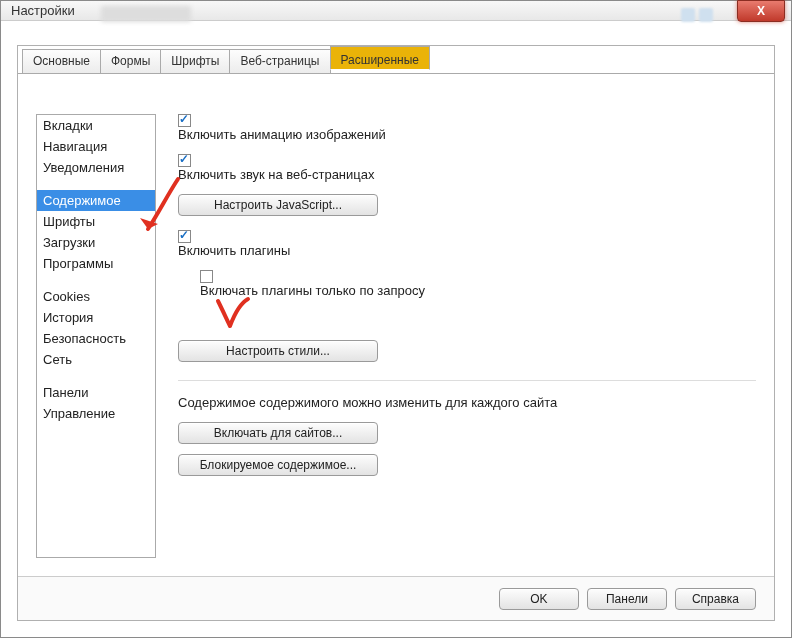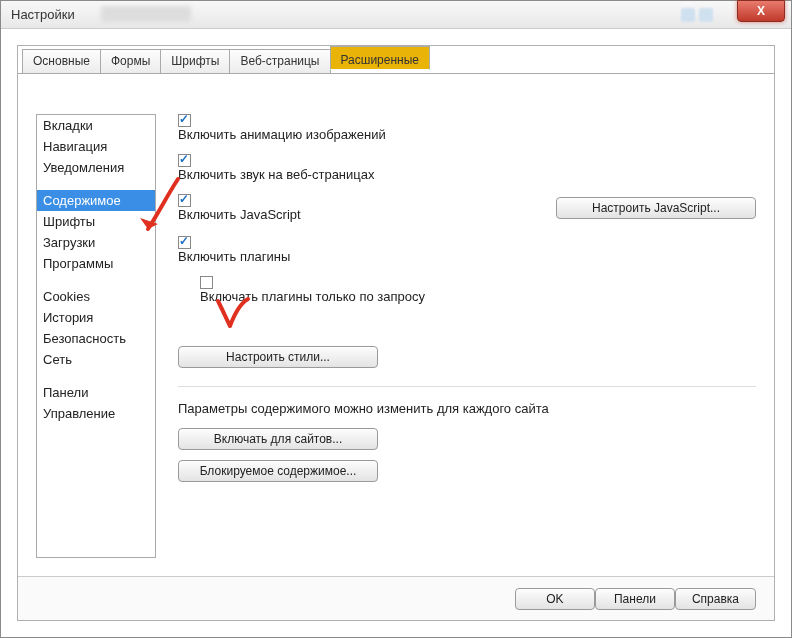--- a/index.html
+++ b/index.html
@@ -1,18 +1,18 @@
 <!DOCTYPE html>
 <html><head>
   <meta charset="utf-8">
   <style>
     * { box-sizing: border-box; margin: 0; padding: 0; font-family: "Segoe UI", Tahoma, sans-serif; font-size: 12px; }
     body { background: #e0e0e0; width: 792px; height: 638px; overflow: hidden; }
     .window { position: relative; width: 792px; height: 638px; background: #fff; border: 1px solid #8a8a8a; }
-    .titlebar { height: 28px; background: linear-gradient(#f8f8f8, #e8e8e8); border-bottom: 1px solid #ccc; display: flex; align-items: center; padding-left: 10px; position: relative; }
+    .titlebar { height: 20px; background: linear-gradient(#f8f8f8, #e8e8e8); border-bottom: 1px solid #ccc; display: flex; align-items: center; padding-left: 10px; position: relative; }
     .titlebar-title { color: #333; font-size: 13px; }
     .titlebar-blur { position: absolute; left: 100px; top: 5px; width: 90px; height: 16px; background: #ddd; filter: blur(2px); border-radius: 2px; }
     .close-btn { position: absolute; right: 6px; top: -1px; width: 48px; height: 22px; background: linear-gradient(#e97b6e, #c0392b); border: 1px solid #8b2d22; border-radius: 0 0 4px 4px; color: #fff; display: flex; align-items: center; justify-content: center; font-size: 13px; font-weight: bold; cursor: pointer; box-shadow: 0 0 4px rgba(200,60,40,0.6); }
     .titlebar-icons { position: absolute; right: 70px; top: 7px; width: 40px; height: 14px; display: flex; gap: 4px; }
     .tb-icon { width: 14px; height: 14px; background: #cfe0ef; border-radius: 2px; filter: blur(1px); }
 
     .content-outer { position: absolute; left: 16px; top: 44px; right: 16px; bottom: 16px; border: 1px solid #b0b0b0; background: #fff; }
 
     .tabs { position: absolute; left: 4px; top: -1px; display: flex; height: 24px; margin-top: 0; }
     .tab { border: 1px solid #aaa; border-bottom: none; padding: 4px 10px; background: linear-gradient(#fdfdfd,#ececec); margin-right: -1px; cursor: pointer; position: relative; top: 4px; color: #333; }
@@ -34,21 +34,21 @@
     .cb.checked::after { content: "✓"; position: absolute; left: 0; top: -3px; font-size: 12px; color: #1a6fc4; font-weight: bold; }
     .cb-label { color: #222; font-size: 13px; }
 
     .btn { display: inline-block; border: 1px solid #9a9a9a; background: linear-gradient(#fdfdfd,#e3e3e3); padding: 3px 16px; border-radius: 4px; cursor: pointer; font-size: 12px; color: #222; text-align: center; box-shadow: 0 1px 0 #fff inset; }
     .btn.wide { min-width: 200px; }
     .js-row { display: flex; align-items: center; justify-content: space-between; margin-bottom: 14px; }
 
     .sep { border-top: 1px solid #ddd; margin: 18px 0 14px; }
     .desc { color: #222; font-size: 13px; margin-bottom: 12px; }
 
-    .footer { position: absolute; left: 0; right: 0; bottom: 0; height: 44px; border-top: 1px solid #ccc; display: flex; justify-content: flex-end; align-items: center; padding-right: 18px; background: #fafafa; }
+    .footer { position: absolute; left: 0; right: 0; bottom: 0; height: 44px; border-top: 1px solid #ccc; display: flex; justify-content: flex-end; align-items: center; padding-right: 18px; gap: 8px; background: #fafafa; }
     .footer .btn { min-width: 80px; }
 
     
     .annot { position: absolute; pointer-events: none; }
     .arrow1 { left: 120px; top: 100px; width: 50px; height: 70px; }
     .arrow2 { left: 195px; top: 222px; width: 40px; height: 35px; }
     .red-stroke { stroke: #e03020; stroke-width: 4; fill: none; stroke-linecap: round; stroke-linejoin: round; }
     .red-fill { fill: #e03020; }
   </style>
 </head>
@@ -107,43 +107,39 @@
           <div class="cb checked"></div>
           <span class="cb-label">Включить анимацию изображений</span>
         </div>
 
         <div class="checkbox-row">
           <div class="cb checked"></div>
           <span class="cb-label">Включить звук на веб-страницах</span>
         </div>
 
         <div class="js-row">
-          <div class="checkbox-row" style="margin-bottom:0">
-            <div class="cb checked"></div>
-            <span class="cb-label">Включить JavaScript</span>
-          </div>
           <div class="btn wide">Настроить JavaScript...</div>
         </div>
 
         <div class="checkbox-row">
           <div class="cb checked"></div>
           <span class="cb-label">Включить плагины</span>
         </div>
 
         <div class="checkbox-row indent">
           <div class="cb"></div>
           <span class="cb-label">Включать плагины только по запросу</span>
         </div>
 
         <div style="height:30px"></div>
         <div class="btn wide">Настроить стили...</div>
 
         <div class="sep"></div>
 
-        <div class="desc">Параметры содержимого можно изменить для каждого сайта</div>
+        <div class="desc">Содержимое содержимого можно изменить для каждого сайта</div>
         <div style="margin-bottom:10px"><div class="btn wide">Включать для сайтов...</div></div>
         <div><div class="btn wide">Блокируемое содержимое...</div></div>
 
       </div>
 
       <svg class="annot arrow1" viewBox="0 0 50 70">
         <path class="red-stroke" d="M40 5 C 30 20, 20 40, 10 55"></path>
         <path class="red-fill" d="M10 55 L2 44 L20 50 Z"></path>
       </svg>
       <svg class="annot arrow2" viewBox="0 0 40 35">

